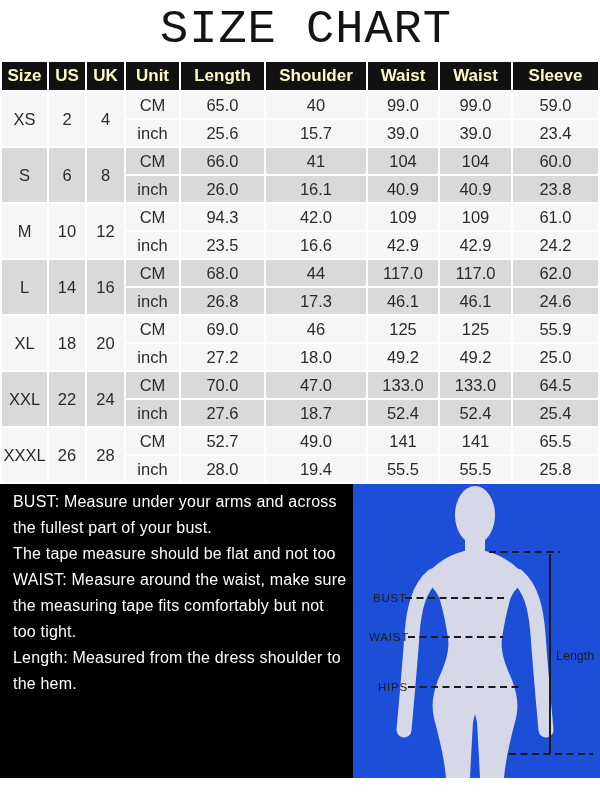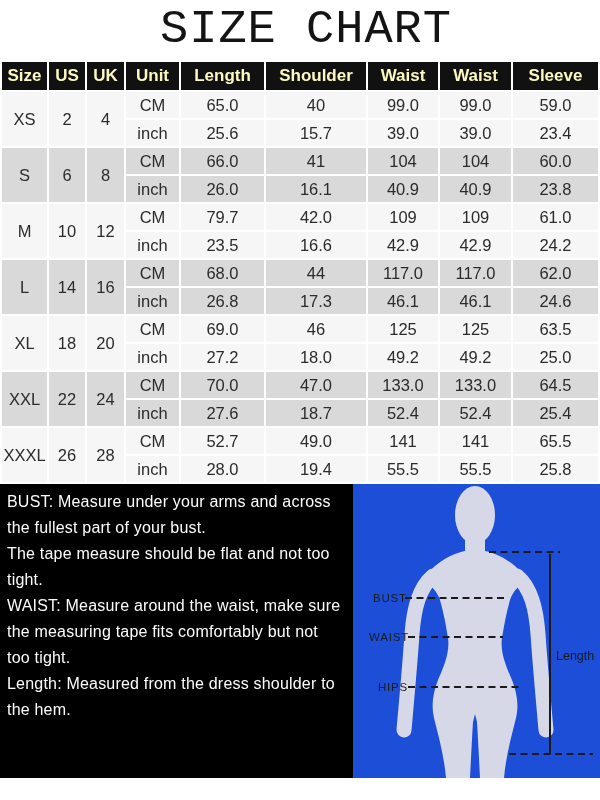--- a/index.html
+++ b/index.html
@@ -61,21 +61,21 @@
   tr.g-dark  td{background:var(--row-dark);}
   
   .bottom{
     display:flex;
     width:600px;height:294px;
   }
   .notes{
     width:358px;height:294px;
     background:var(--notes-bg);
     color:var(--notes-text);
-    padding:5px 0 0 7px;
+    padding:5px 0 0 13px;
     font-size:16px;
     line-height:26px;
     letter-spacing:0.2px;
   }
   .notes .notes-line{white-space:nowrap;overflow:hidden;}
   .figure-panel{
     width:251px;height:294px;
     background:#1d4ed8;
     position:relative;
   }
@@ -165,21 +165,21 @@
           <td>16.1</td>
           <td>40.9</td>
           <td>40.9</td>
           <td>23.8</td>
         </tr>
         <tr class="g-light">
           <td rowspan="2">M</td>
           <td rowspan="2">10</td>
           <td rowspan="2">12</td>
           <td>CM</td>
-          <td>79.7</td>
+          <td>94.3</td>
           <td>42.0</td>
           <td>109</td>
           <td>109</td>
           <td>61.0</td>
         </tr>
         <tr class="g-light">
           <td>inch</td>
           <td>23.5</td>
           <td>16.6</td>
           <td>42.9</td>
@@ -207,21 +207,21 @@
         </tr>
         <tr class="g-light">
           <td rowspan="2">XL</td>
           <td rowspan="2">18</td>
           <td rowspan="2">20</td>
           <td>CM</td>
           <td>69.0</td>
           <td>46</td>
           <td>125</td>
           <td>125</td>
-          <td>63.5</td>
+          <td>55.9</td>
         </tr>
         <tr class="g-light">
           <td>inch</td>
           <td>27.2</td>
           <td>18.0</td>
           <td>49.2</td>
           <td>49.2</td>
           <td>25.0</td>
         </tr>
         <tr class="g-dark">
@@ -264,21 +264,20 @@
         </tr>
       </tbody>
   </table>
 
   <div class="bottom">
 
     <div class="notes" id="notes">
         <div class="notes-line">BUST: Measure under your arms and across</div>
         <div class="notes-line">the fullest part of your bust.</div>
         <div class="notes-line">The tape measure should be flat and not too</div>
-        <div class="notes-line">tight.</div>
         <div class="notes-line">WAIST: Measure around the waist, make sure</div>
         <div class="notes-line">the measuring tape fits comfortably but not</div>
         <div class="notes-line">too tight.</div>
         <div class="notes-line">Length: Measured from the dress shoulder to</div>
         <div class="notes-line">the hem.</div>
       </div>
 
     <div class="figure-panel">
       <svg viewBox="0 0 242 294">
 

